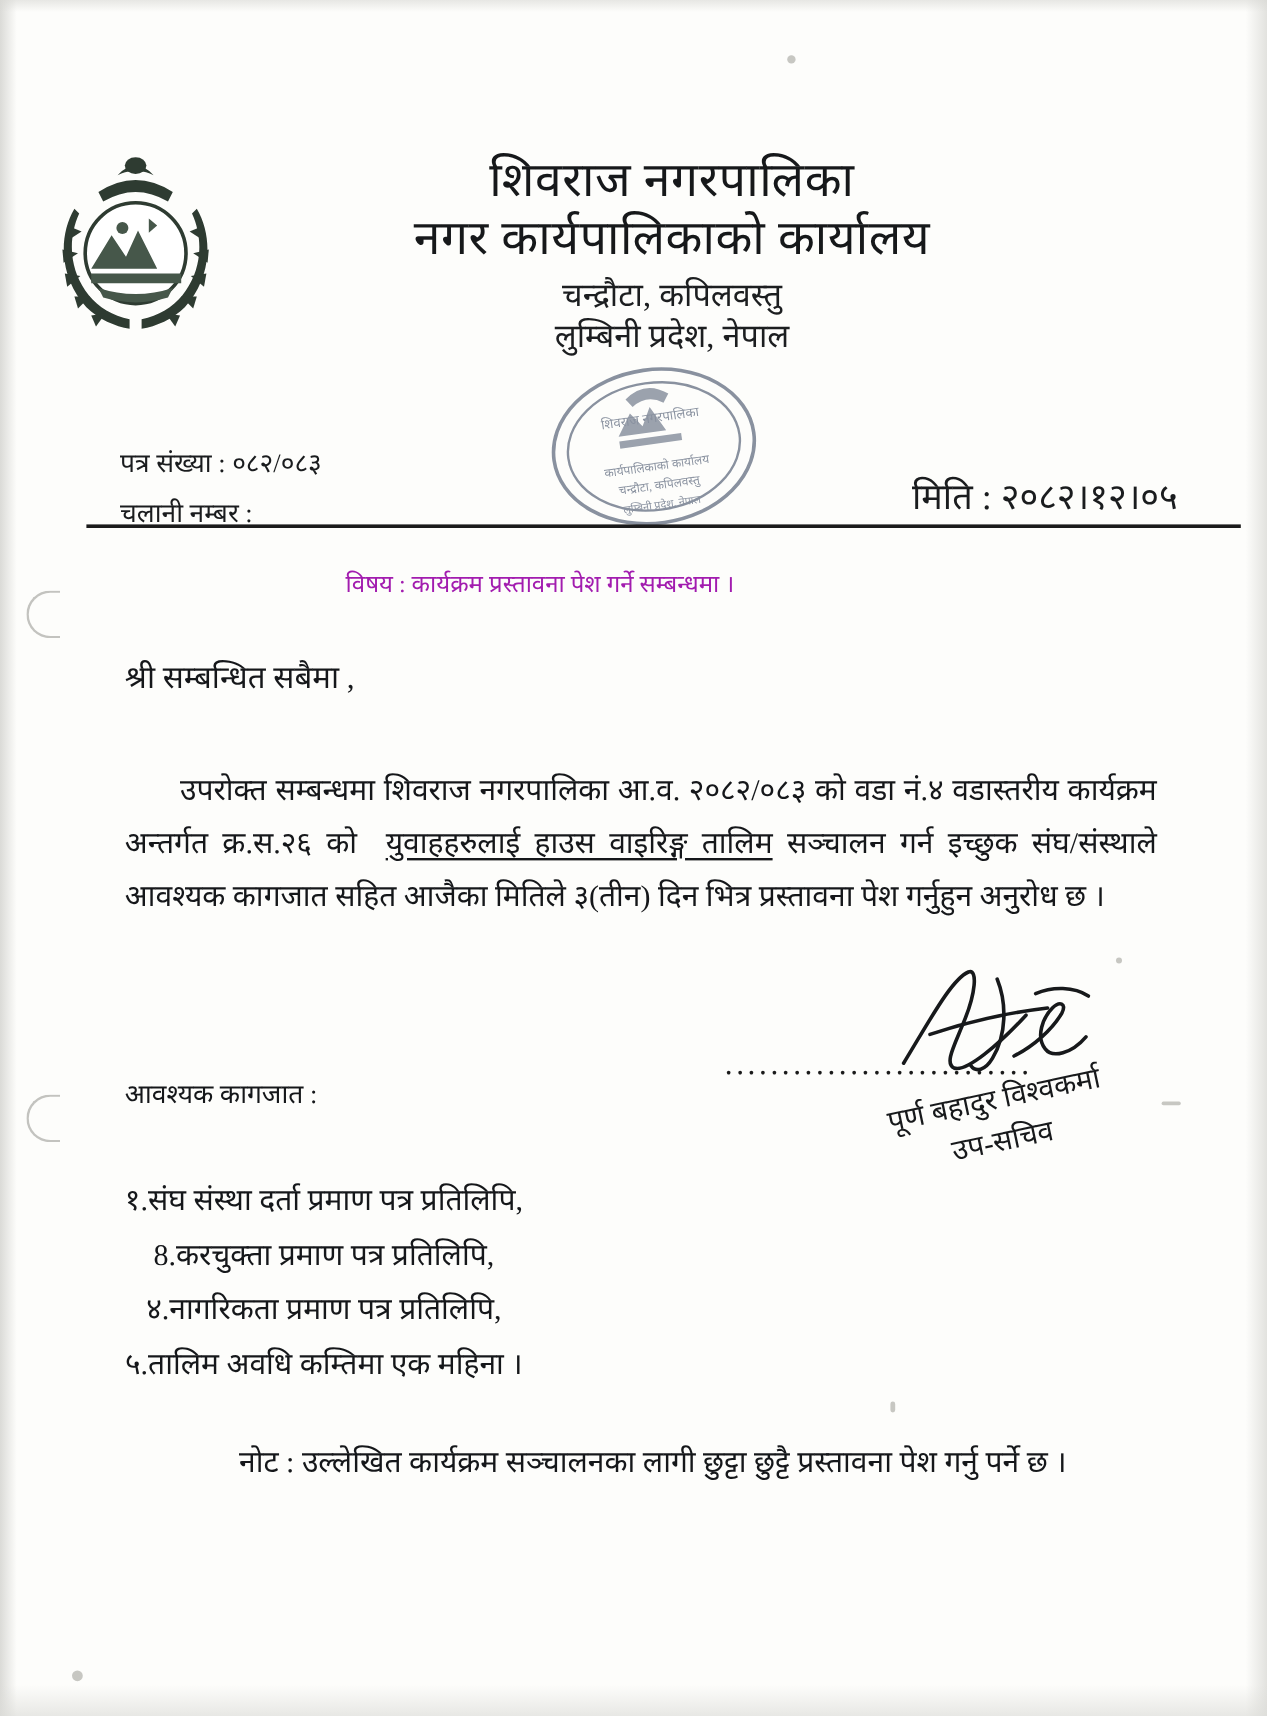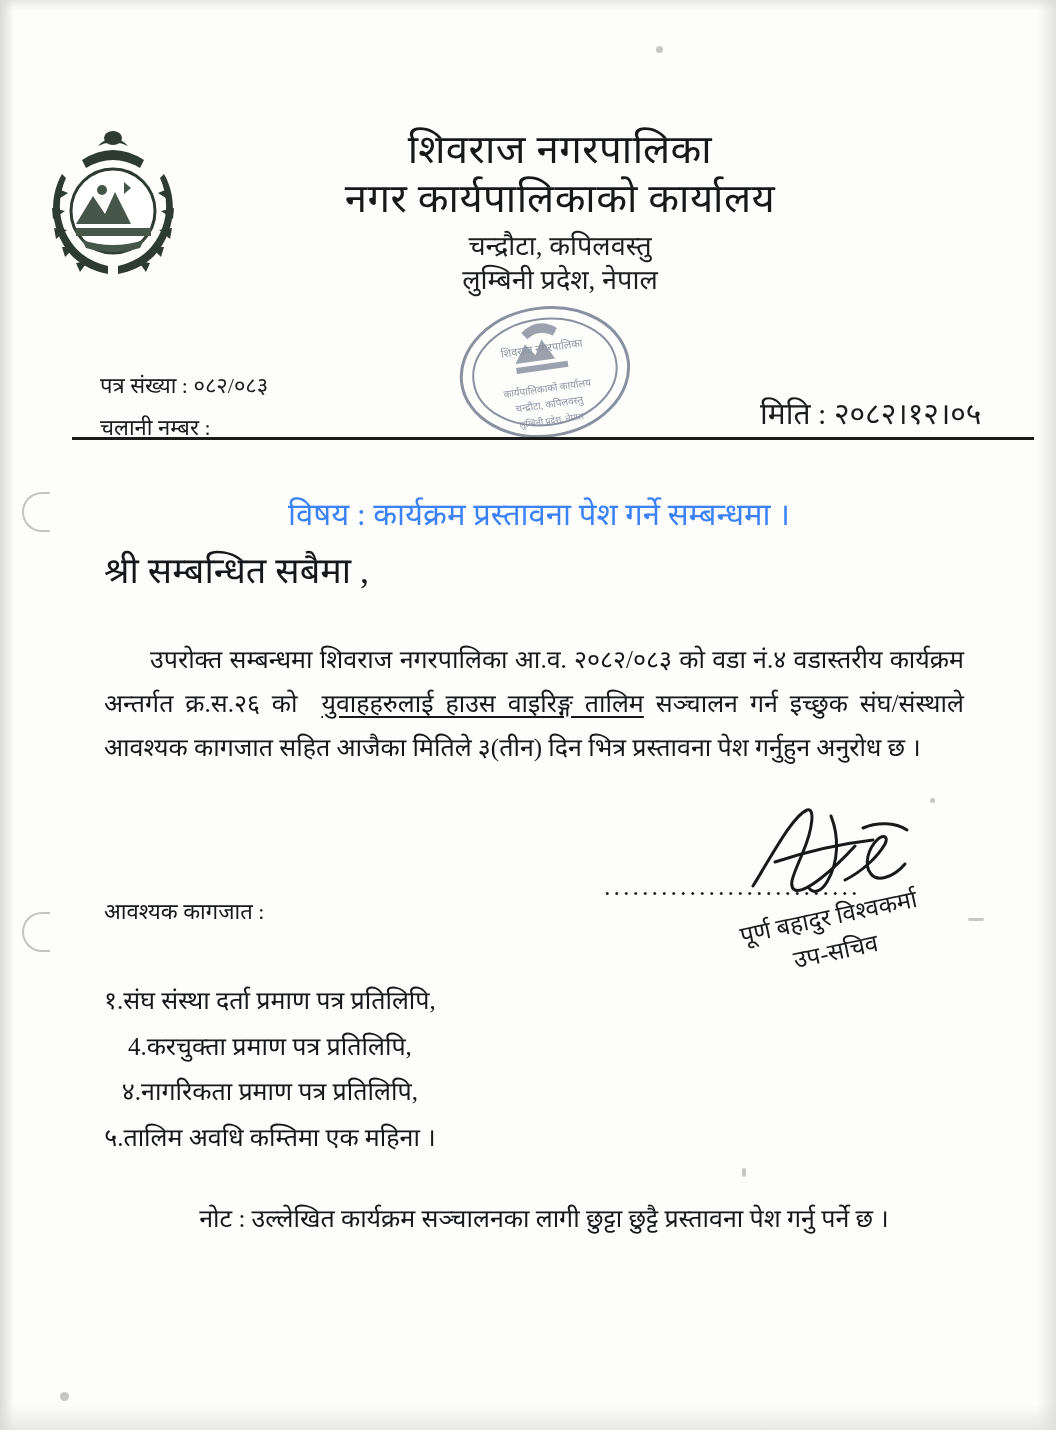--- a/index.html
+++ b/index.html
@@ -124,28 +124,27 @@
     width: 180px; height: 145px;
     transform: rotate(-8deg);
     opacity: .55;
     pointer-events: none;
   }
 
   
   .subject {
     position: absolute;
     left: 288px; top: 472px;
-    font-size: 31px;
-    color: #3b82f6;
-    margin-top: 20px;
+    font-size: 20px;
+    color: #a21caf;
   }
   .salutation {
     position: absolute;
     left: 104px; top: 545px;
-    font-size: 36px;
+    font-size: 26px;
     color: #15171a;
   }
   .para {
     position: absolute;
     left: 104px; top: 638px;
     width: 860px;
     font-size: 25px;
     line-height: 1.75;
     text-align: justify;
     color: #15171a;
@@ -341,20 +340,20 @@
 
   <div class="sig-name">
     <div>पूर्ण बहादुर विश्वकर्मा</div>
     <div>उप-सचिव</div>
   </div>
 
   <div class="docs-title">आवश्यक कागजात :</div>
 
   <div class="docs-list">
     <div>१.संघ संस्था दर्ता प्रमाण पत्र प्रतिलिपि,</div>
-    <div>4.करचुक्ता प्रमाण पत्र प्रतिलिपि,</div>
+    <div>8.करचुक्ता प्रमाण पत्र प्रतिलिपि,</div>
     <div>४.नागरिकता प्रमाण पत्र प्रतिलिपि,</div>
     <div>५.तालिम अवधि कम्तिमा एक महिना ।</div>
   </div>
 
   <div class="note">नोट : उल्लेखित कार्यक्रम सञ्चालनका लागी छुट्टा छुट्टै प्रस्तावना पेश गर्नु पर्ने छ ।</div>
 
 </div>
 
 </body></html>

